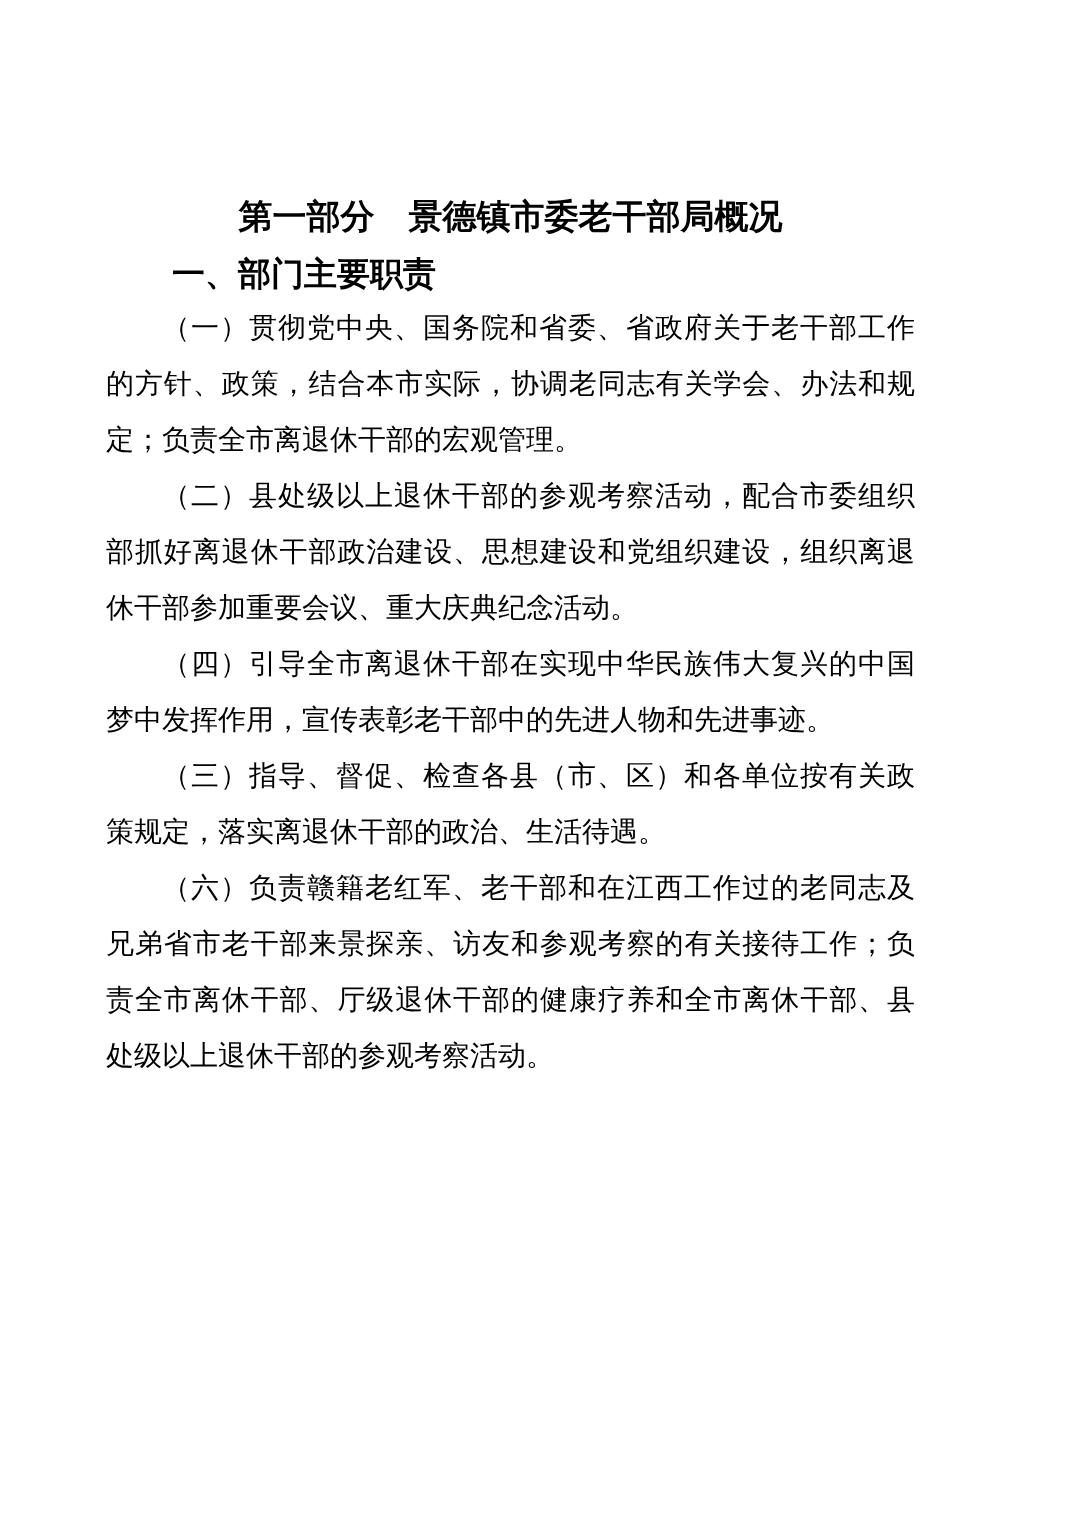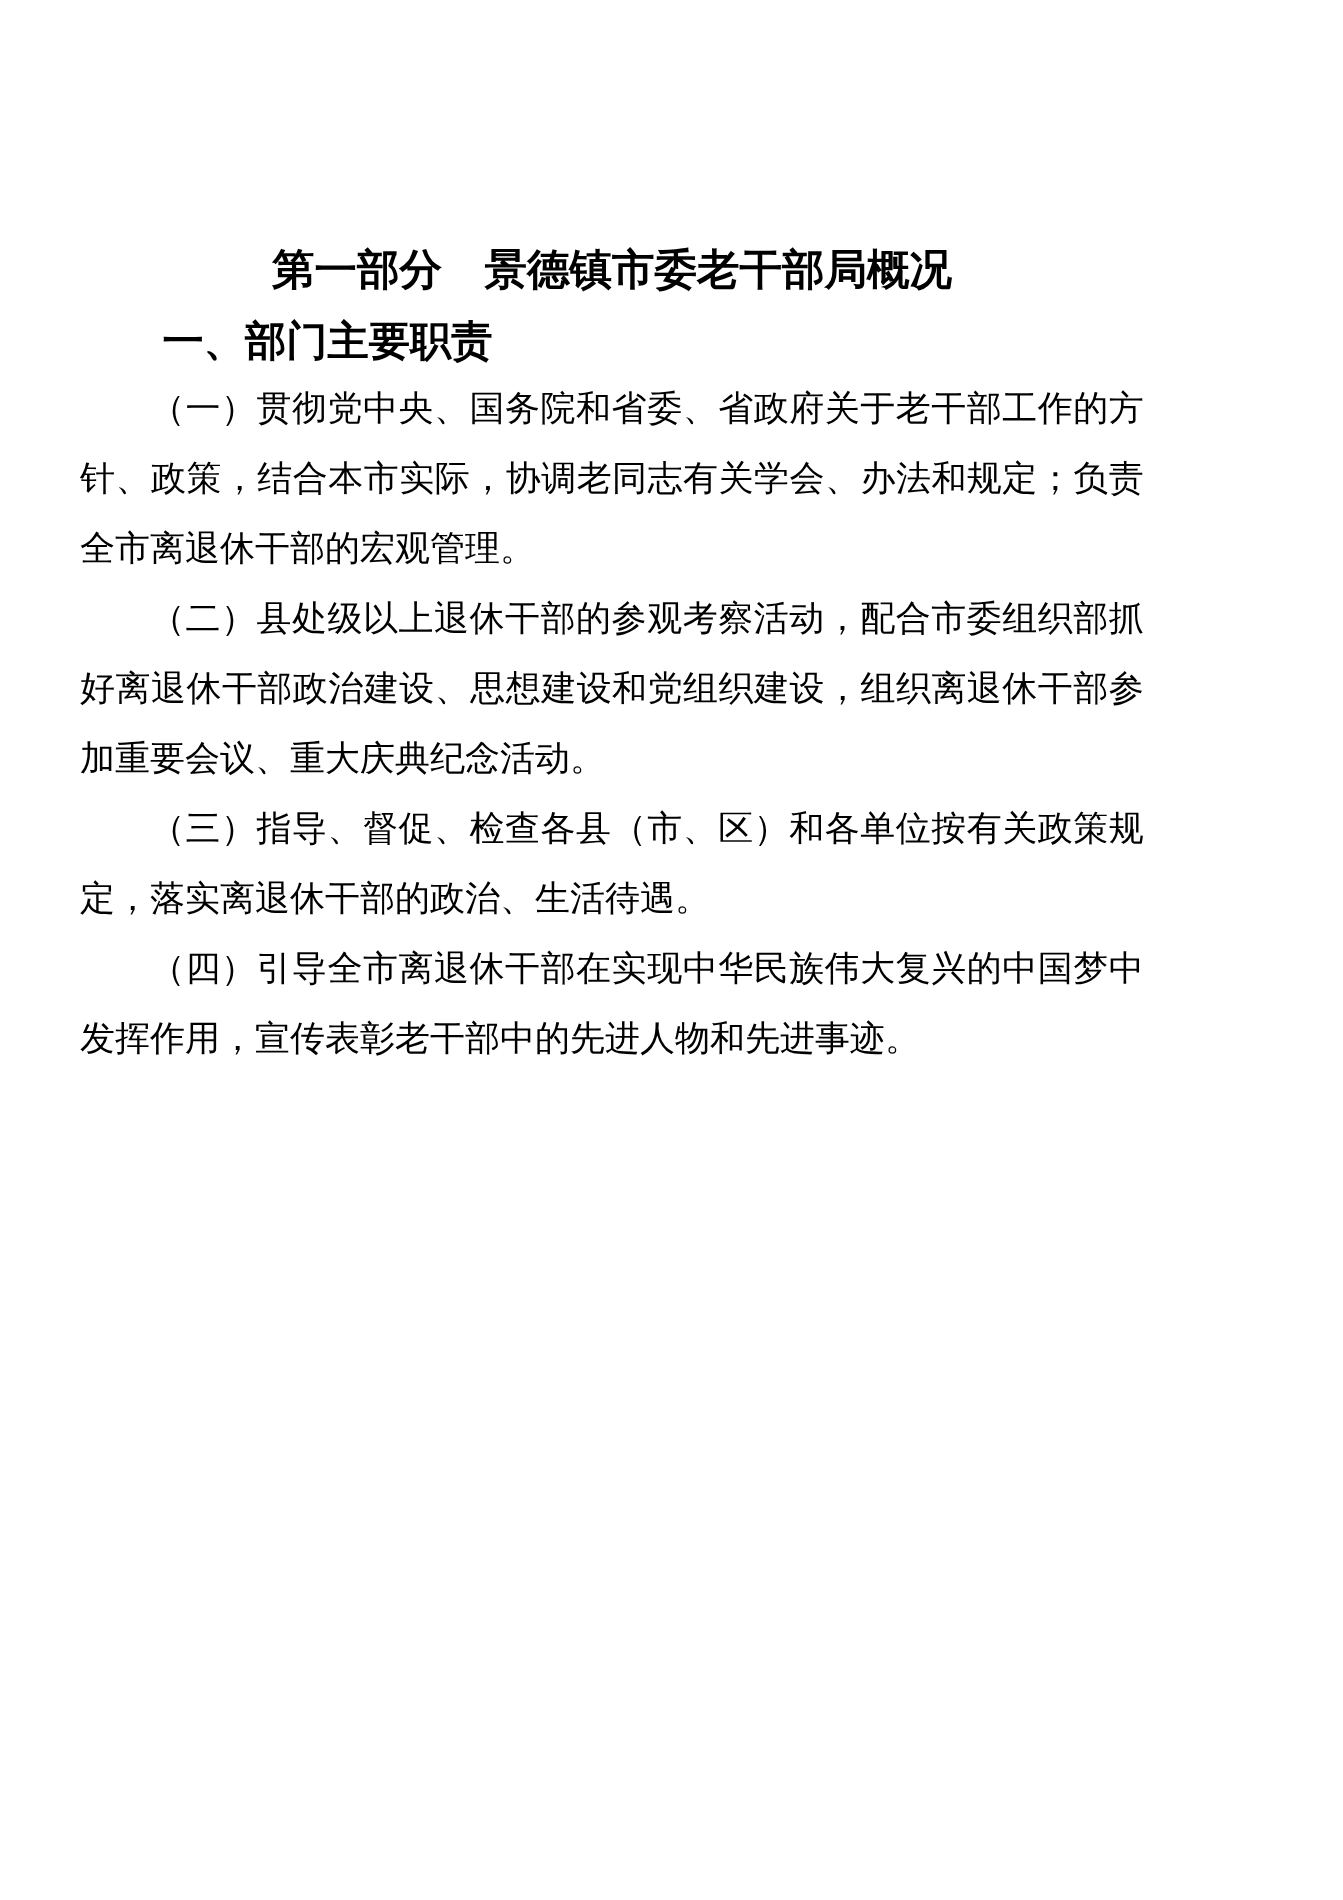--- a/index.html
+++ b/index.html
@@ -8,21 +8,21 @@
     width: 1074px;
     height: 1520px;
     font-family: "Liberation Serif", "DejaVu Serif", serif;
     color: #000000;
     overflow: hidden;
   }
   .page {
     width: 1074px;
     height: 1520px;
     background: #ffffff;
-    padding: 193px 159px 0 64px;
+    padding: 193px 159px 0 106px;
     overflow: hidden;
   }
   .doc-title {
     font-family: "Liberation Sans", "DejaVu Sans", sans-serif;
     font-weight: 700;
     font-size: 34px;
     line-height: 46px;
     text-align: center;
     white-space: nowrap;
   }
@@ -45,16 +45,17 @@
 </style>
 </head>
 <body>
 
 <div class="page">
   <h1 class="doc-title">第一部分　景德镇市委老干部局概况</h1>
   <h2 class="section-heading">一、部门主要职责</h2>
   <div class="doc-body">
       <p class="body-para">（一）贯彻党中央、国务院和省委、省政府关于老干部工作的方针、政策，结合本市实际，协调老同志有关学会、办法和规定；负责全市离退休干部的宏观管理。</p>
       <p class="body-para">（二）县处级以上退休干部的参观考察活动，配合市委组织部抓好离退休干部政治建设、思想建设和党组织建设，组织离退休干部参加重要会议、重大庆典纪念活动。</p>
+      <p class="body-para">（四）引导全市离退休干部在实现中华民族伟大复兴的中国梦中发挥作用，宣传表彰老干部中的先进人物和先进事迹。</p>
       <p class="body-para">（三）指导、督促、检查各县（市、区）和各单位按有关政策规定，落实离退休干部的政治、生活待遇。</p>
-      <p class="body-para">（四）引导全市离退休干部在实现中华民族伟大复兴的中国梦中发挥作用，宣传表彰老干部中的先进人物和先进事迹。</p>
+      <p class="body-para">（六）负责赣籍老红军、老干部和在江西工作过的老同志及兄弟省市老干部来景探亲、访友和参观考察的有关接待工作；负责全市离休干部、厅级退休干部的健康疗养和全市离休干部、县处级以上退休干部的参观考察活动。</p>
     </div>
 </div>
 
 </body></html>

